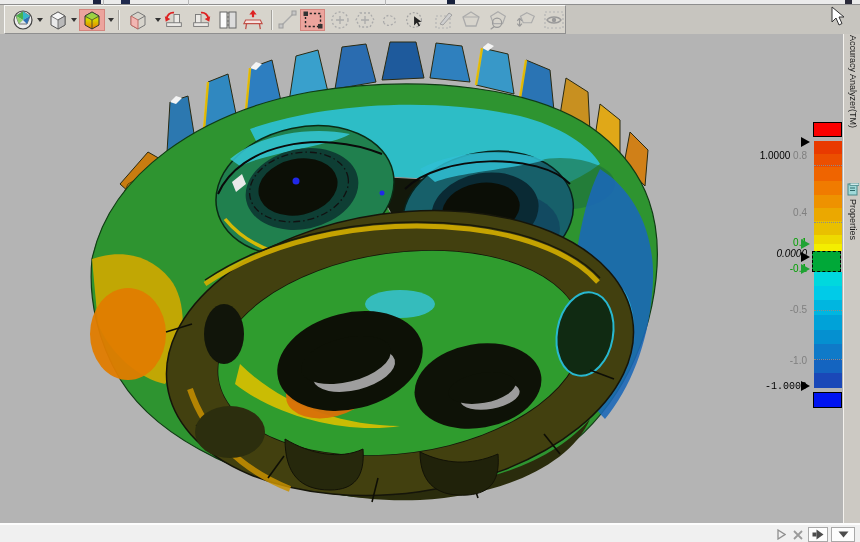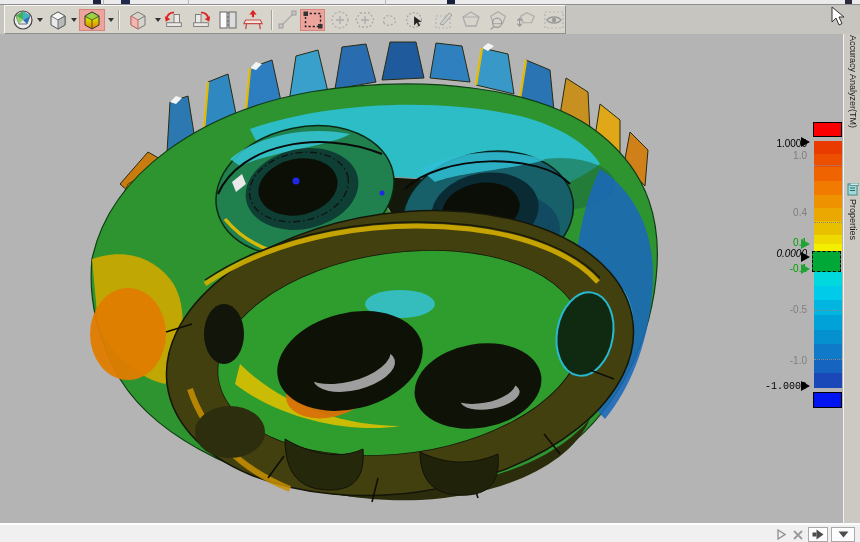--- a/index.html
+++ b/index.html
@@ -194,22 +194,22 @@
        background:linear-gradient(180deg,#e93a00 0 12%,#ec4f00 12% 24%,#ef6400 24% 36%,#f07b00 36% 49%,#ee9200 49% 61%,#eba800 61% 73%,#e9c000 73% 85%,#eeda00 85% 94%,#f4ee00 94% 100%);"></div>
   <div class="lg-bar" style="top:238px; height:116px;
        background:linear-gradient(180deg,#00d8de 0 12%,#00cbe8 12% 24%,#00b6e0 24% 37%,#00a2d8 37% 50%,#0590d0 50% 62%,#0f7ac8 62% 75%,#1464c0 75% 87%,#1a48b8 87% 100%);"></div>
   <div class="lg-block" style="left:812px; top:217px; height:21px; background:#00a838; border:1px dashed #000;"></div>
   <div class="lg-block" style="left:813px; top:358px; height:16px; background:#0014f2;"></div>
   <div class="lg-grid" style="top:131px;"></div>
   <div class="lg-grid" style="top:188px;"></div>
   <div class="lg-grid" style="top:276px;"></div>
   <div class="lg-grid" style="top:325px;"></div>
 
-  <span class="lg-label" style="left:743px; top:104px; color:#000;">1.0000</span>
-  <span class="lg-label" style="left:743px; top:116px; color:#7f7f7f;">1.0</span>
+  <span class="lg-label" style="left:743px; top:116px; color:#000;text-align:center;">1.0000</span>
+  <span class="lg-label" style="left:743px; top:116px; color:#7f7f7f;">0.8</span>
   <span class="lg-label" style="left:743px; top:173px; color:#7f7f7f;">0.4</span>
   <span class="lg-label" style="left:743px; top:203px; color:#00a000;">0.1</span>
   <span class="lg-label" style="left:743px; top:214px; color:#000;font-style:italic;">0.0000</span>
   <span class="lg-label" style="left:743px; top:229px; color:#00a000;">-0.1</span>
   <span class="lg-label" style="left:743px; top:270px; color:#7f7f7f;">-0.5</span>
   <span class="lg-label" style="left:743px; top:321px; color:#7f7f7f;">-1.0</span>
   <span class="lg-label" style="left:743px; top:347px; color:#000;font-family:Liberation Mono, monospace;">-1.0000</span>
 
   <div class="mk mk-black" style="left:801px; top:103px;"></div>
   <div class="mk mk-green" style="left:801px; top:205px;"></div>

